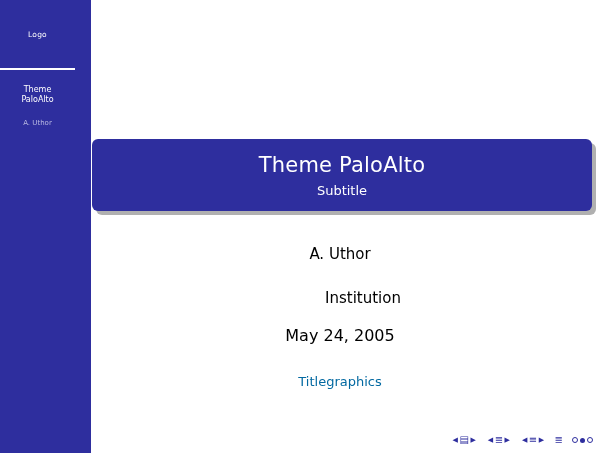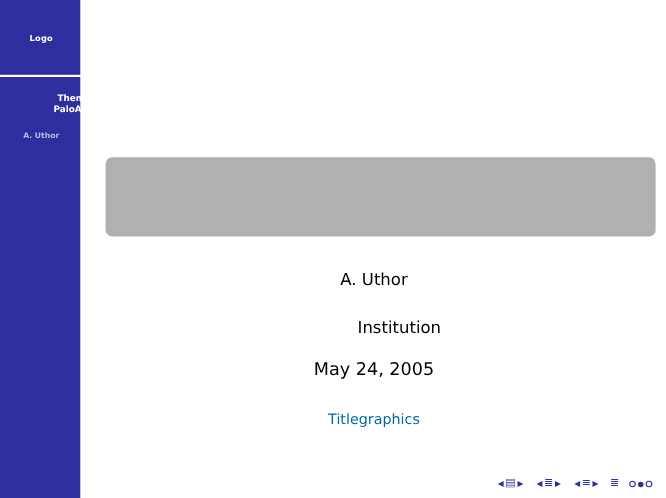--- a/index.html
+++ b/index.html
@@ -17,24 +17,23 @@
     position: relative;
     width: 605px;
     height: 453px;
     background: #ffffff;
   }
   
   .sidebar {
     position: absolute;
     left: 0;
     top: 0;
-    width: 73px;
+    width: 91px;
     height: 453px;
     background: #2e2e9e;
-    font-weight: bold;
   }
   .sidebar-logo-box {
     position: absolute;
     left: 0;
     top: 0;
     width: 75px;
     height: 68px;
     display: flex;
     align-items: center;
     justify-content: center;
@@ -52,21 +51,20 @@
     height: 2px;
     background: #ffffff;
   }
   .sidebar-title-block {
     position: absolute;
     left: 0;
     top: 85px;
     width: 75px;
     text-align: center;
     line-height: 1.25;
-    padding-left: 30px;
   }
   .sidebar-title-line {
     color: #ffffff;
     font-size: 8px;
     display: block;
   }
   .sidebar-author {
     position: absolute;
     left: 0;
     top: 119px;
@@ -211,20 +209,24 @@
     <div class="sidebar-title-block">
       <span class="sidebar-title-line">Theme</span>
       <span class="sidebar-title-line">PaloAlto</span>
     </div>
     <div class="sidebar-author">A. Uthor</div>
   </div>
 
   <div class="main">
 
     <div class="title-shadow"></div>
+    <div class="title-block">
+      <div class="title-main">Theme PaloAlto</div>
+      <div class="title-sub">Subtitle</div>
+    </div>
 
     <div class="author-line">A. Uthor</div>
     <div class="institution-line">Institution</div>
     <div class="date-line">May 24, 2005</div>
     <div class="titlegraphic-line">Titlegraphics</div>
 
     <div class="navbar">
 
       <div class="nav-group">
         <span class="nav-tri">◀</span>

